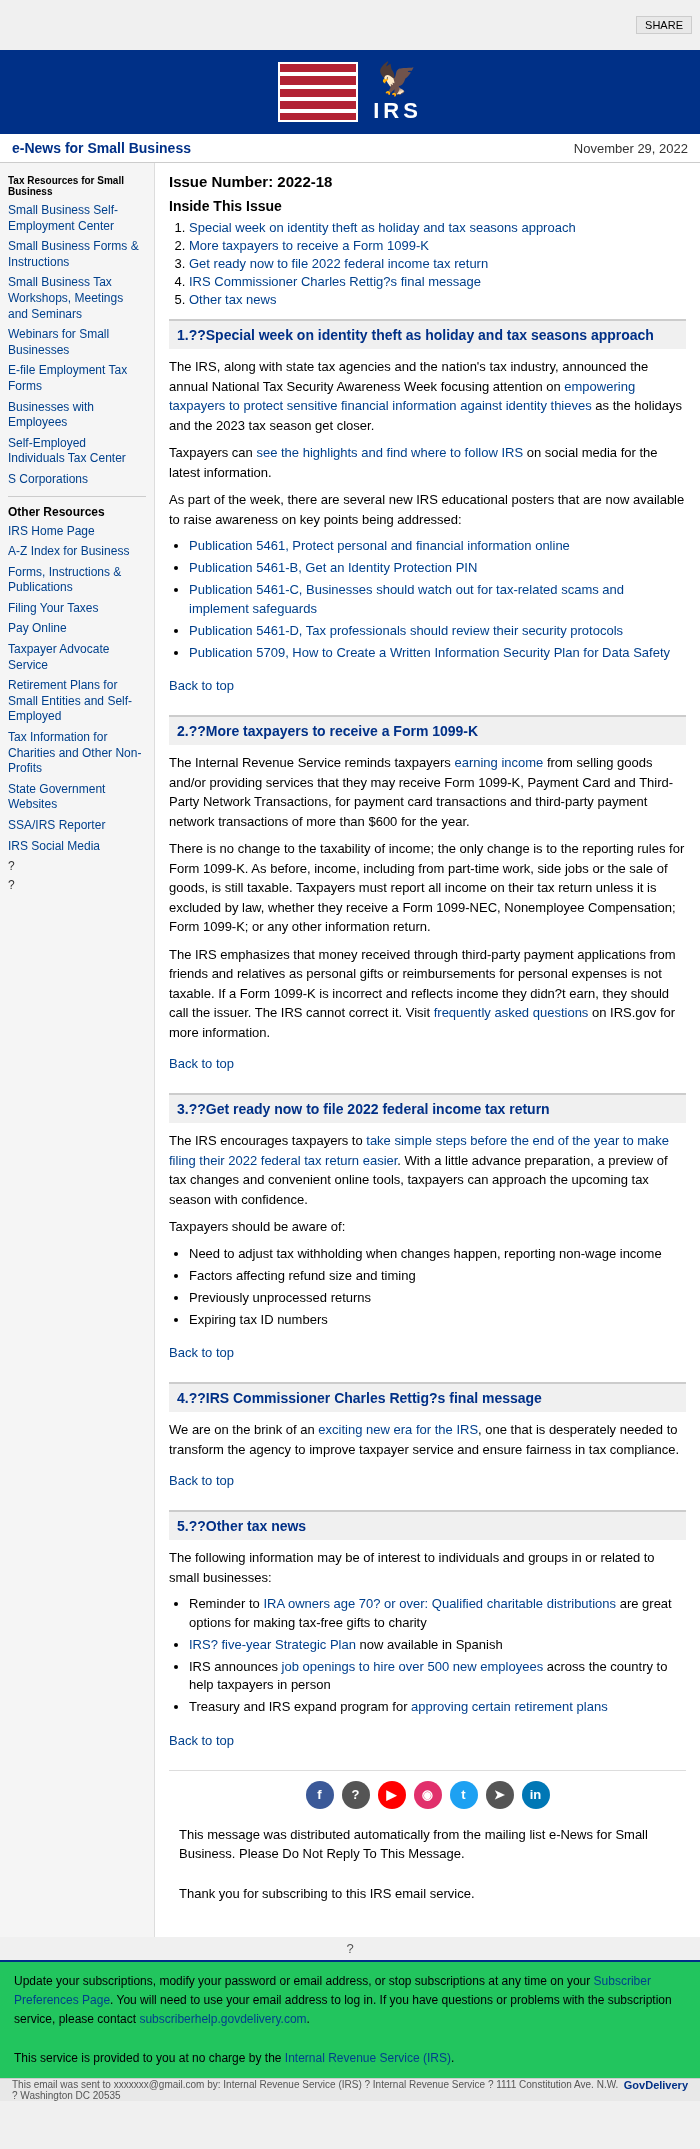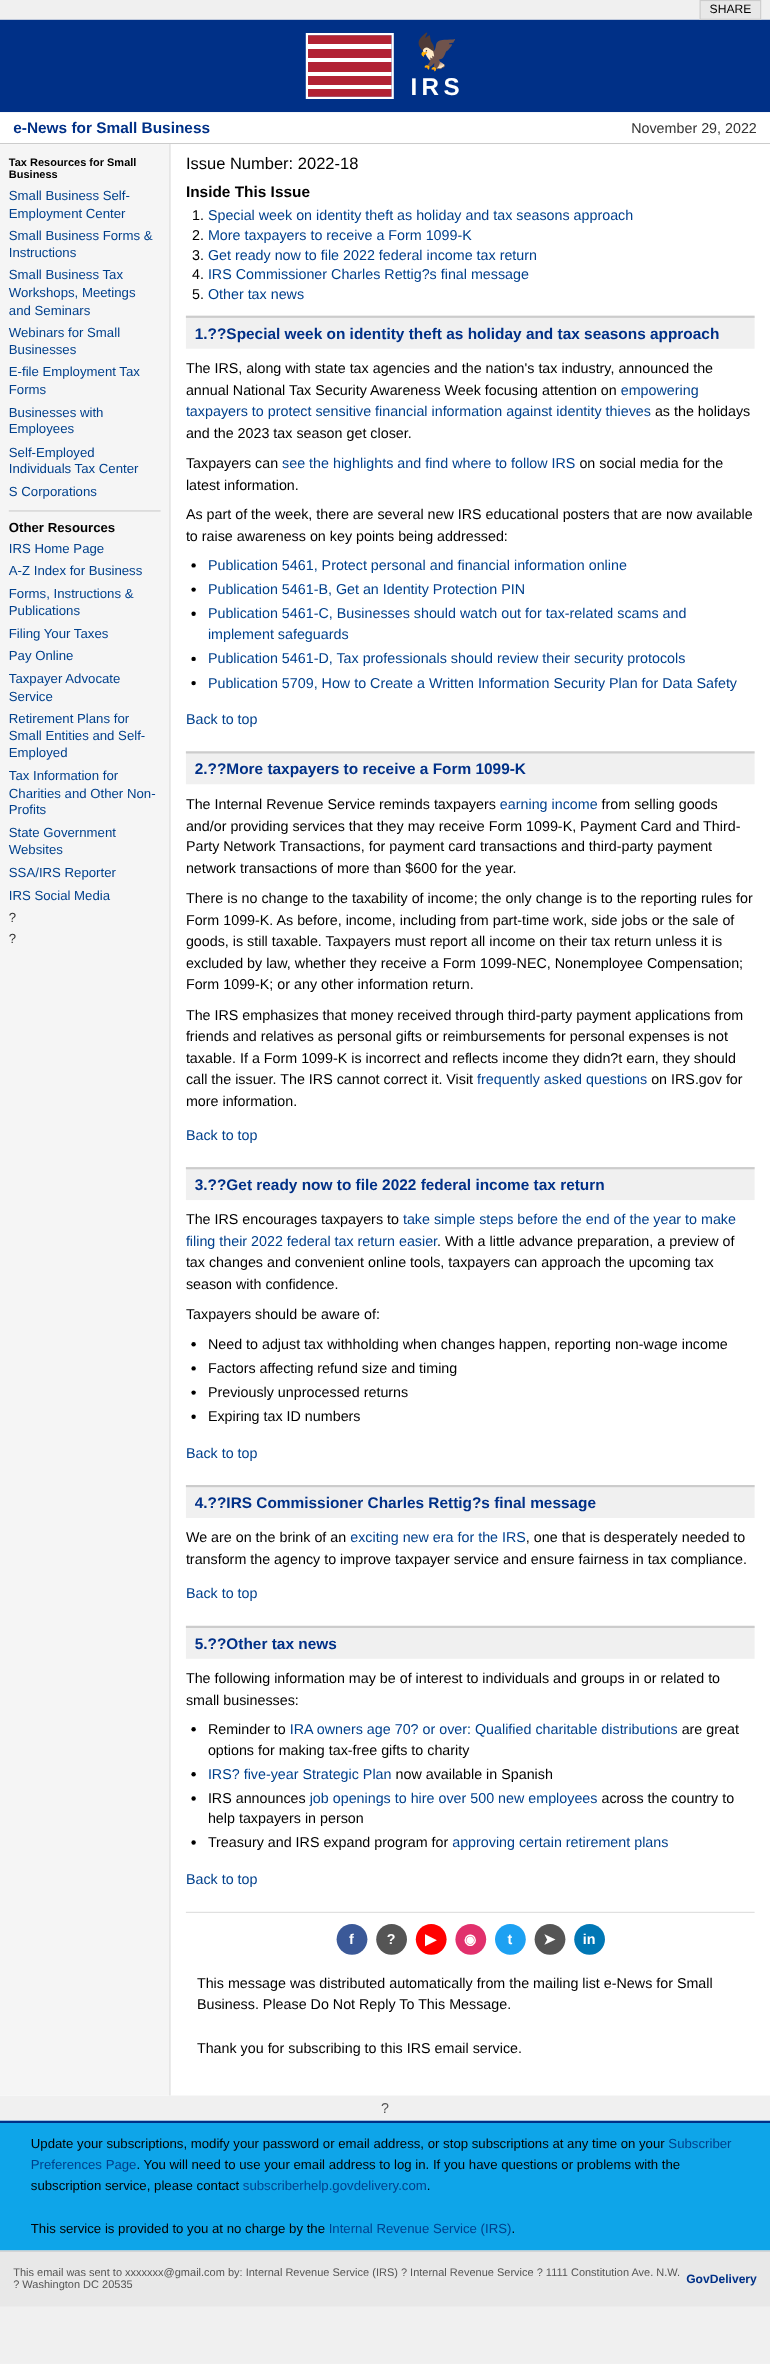--- a/index.html
+++ b/index.html
@@ -1,18 +1,18 @@
 <!DOCTYPE html>
 <html><head>
   <meta charset="utf-8">
   <style>
     * { margin: 0; padding: 0; box-sizing: border-box; }
     body { font-family: Arial, sans-serif; font-size: 13px; background: #f0f0f0; width: 700px; }
     
-    .share-bar { background: #f0f0f0; text-align: right; padding: 0 8px; }
+    .share-bar { background: #f0f0f0; text-align: right; padding: 16px 8px; }
     .share-btn { background: #e8e8e8; border: 1px solid #ccc; padding: 2px 8px; font-size: 11px; cursor: pointer; }
     
     .header-banner { background: #003087; padding: 0; }
     .header-inner { display: flex; align-items: center; justify-content: center; padding: 10px 20px; }
     .flag-box { width: 80px; height: 60px; background: linear-gradient(180deg, #B22234 0%, #B22234 15%, #fff 15%, #fff 22%, #B22234 22%, #B22234 37%, #fff 37%, #fff 44%, #B22234 44%, #B22234 59%, #fff 59%, #fff 66%, #B22234 66%, #B22234 81%, #fff 81%, #fff 88%, #B22234 88%, #B22234 100%); border: 2px solid #fff; margin-right: 15px; flex-shrink: 0; }
     .irs-logo { display: flex; flex-direction: column; align-items: center; }
     .irs-eagle { font-size: 28px; }
     .irs-text { color: #ffffff; font-size: 22px; font-weight: bold; letter-spacing: 4px; }
     
     .enews-bar { display: flex; justify-content: space-between; align-items: center; background: #fff; padding: 6px 12px; border-bottom: 1px solid #ccc; }
@@ -22,21 +22,21 @@
     .main-layout { display: flex; background: #fff; }
     
     .sidebar { width: 155px; min-width: 155px; background: #f5f5f5; padding: 8px; border-right: 1px solid #ddd; font-size: 12px; }
     .sidebar-section-title { font-weight: bold; font-size: 10px; color: #000000; margin-bottom: 6px; margin-top: 4px; }
     .sidebar-link { color: #00408c; text-decoration: none; display: block; margin-bottom: 5px; line-height: 1.3; }
     .sidebar-divider { border: none; border-top: 1px solid #ccc; margin: 8px 0; }
     .sidebar-other-title { font-weight: bold; font-size: 12px; margin-bottom: 5px; }
     .sidebar-question { color: #333; margin-top: 5px; font-size: 12px; }
     
     .content { flex: 1; padding: 10px 14px; }
-    .issue-number { font-size: 15px; font-weight: normal; margin-bottom: 8px; }
+    .issue-number { font-size: 15px; font-weight: bold; margin-bottom: 8px; }
     .inside-title { font-size: 14px; font-weight: bold; margin-bottom: 6px; }
     
     .toc-list { margin-left: 20px; margin-bottom: 12px; }
     .toc-list li { margin-bottom: 3px; }
     .toc-link { color: #00408c; text-decoration: none; font-size: 13px; }
     
     .section-heading { background: #f0f0f0; border-top: 2px solid #ccc; padding: 6px 8px; font-size: 14px; font-weight: bold; margin: 10px 0 8px 0; color: #003087; }
     
     .content p { margin-bottom: 8px; line-height: 1.5; font-size: 13px; }
     .content-link { color: #00408c; text-decoration: none; }
@@ -50,24 +50,24 @@
     .social-icons { display: flex; justify-content: center; gap: 8px; margin-bottom: 10px; }
     .social-icon { width: 28px; height: 28px; border-radius: 50%; display: flex; align-items: center; justify-content: center; font-weight: bold; font-size: 13px; color: #fff; text-decoration: none; }
     .fb { background: #3b5998; }
     .tw { background: #1da1f2; }
     .yt { background: #ff0000; }
     .ig { background: #e1306c; }
     .li { background: #0077b5; }
     
     .footer-text { font-size: 12px; text-align: left; padding: 6px 0; line-height: 1.5; }
     
-    .bottom-section { background: #0ea5e9; border-top: 2px solid #003087; padding: 10px 28px; font-size: 12px; line-height: 1.6; }
+    .bottom-section { background: #22c55e; border-top: 2px solid #003087; padding: 10px 14px; font-size: 12px; line-height: 1.6; }
     .bottom-link { color: #00408c; text-decoration: none; }
     
-    .footer-bar { background: #e8e8e8; padding: 14px 12px; font-size: 10px; color: #555; display: flex; justify-content: space-between; align-items: center; border-top: 1px solid #ccc; }
+    .footer-bar { background: #e8e8e8; padding: 0 12px; font-size: 10px; color: #555; display: flex; justify-content: space-between; border-top: 1px solid #ccc; }
     .govdelivery-logo { font-weight: bold; font-size: 11px; color: #003087; }
     
     .question-mark { color: #555; font-size: 13px; text-align: center; padding: 4px; }
   </style>
 </head>
 <body>
 
 <div class="share-bar">
   <button class="share-btn">SHARE</button>
 </div>

